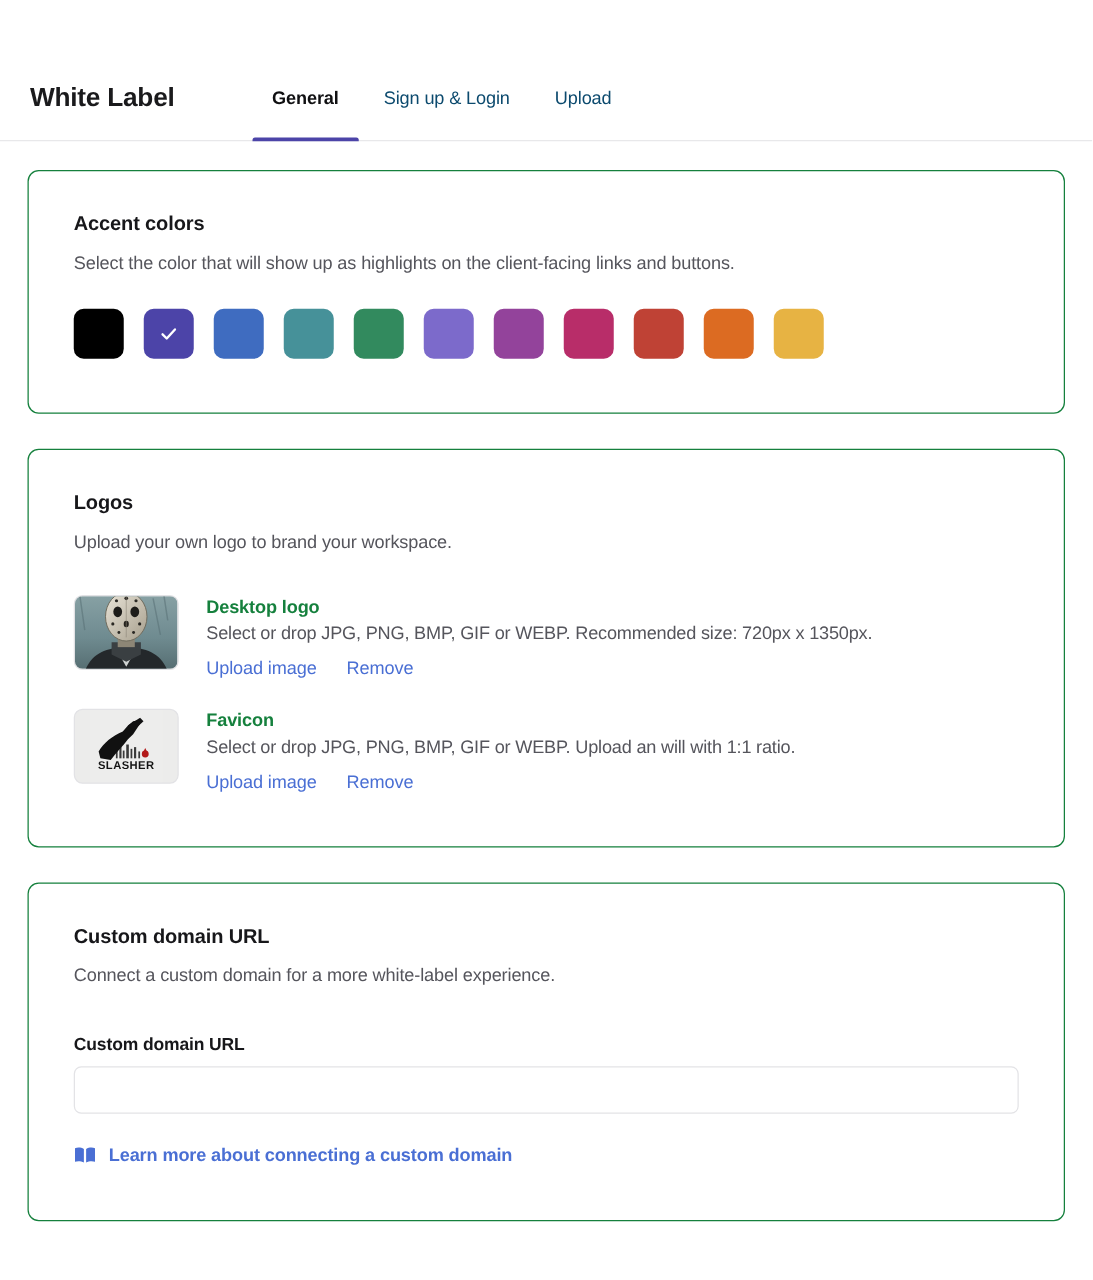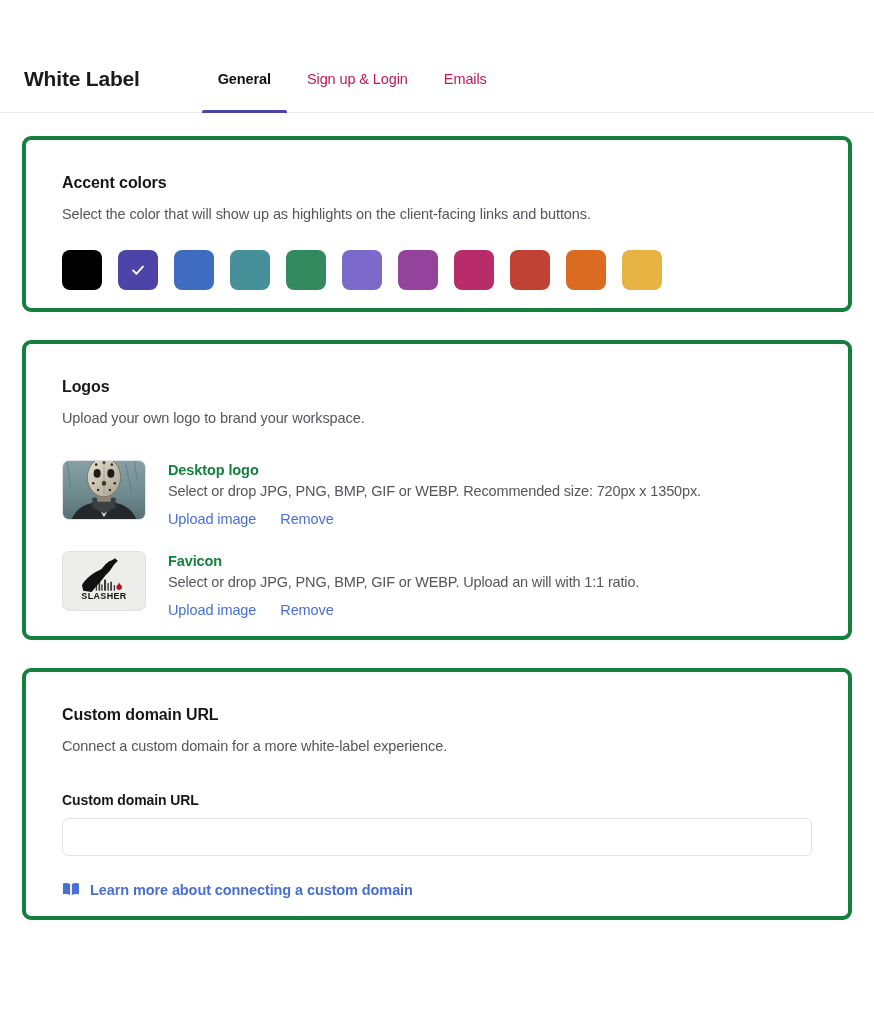--- a/index.html
+++ b/index.html
@@ -39,21 +39,21 @@
   .tabs {
     display: flex;
     align-items: stretch;
     height: 67px;
   }
   .tab {
     display: flex;
     align-items: center;
     padding: 0 18px;
     font-size: 14.5px;
-    color: #be185d;
+    color: #0c4a6e;
     cursor: pointer;
     position: relative;
     white-space: nowrap;
     letter-spacing: -0.1px;
   }
   .tab.active {
     font-weight: 700;
     color: #101012;
   }
   .tab.active::after {
@@ -65,24 +65,24 @@
     height: 3px;
     background: #4c44a8;
     border-radius: 2px 2px 0 0;
   }
 
   
   .content {
     padding: 23px 22px 0 22px;
   }
   .card {
-    border: 4px solid #15803d;
+    border: 1px solid #15803d;
     border-radius: 9px;
     background: #ffffff;
-    padding: 34px 36px 18px 36px;
+    padding: 34px 36px 43px 36px;
     margin-bottom: 28px;
   }
   .card-title {
     font-size: 16px;
     font-weight: 700;
     color: #17171a;
     letter-spacing: -0.1px;
     margin-bottom: 14px;
   }
   .card-subtitle {
@@ -198,21 +198,21 @@
   <div class="header">
     <div class="brand-title">White Label</div>
     <div class="tabs">
       <div class="tab active">
         <span>General</span>
       </div>
       <div class="tab">
         <span>Sign up &amp; Login</span>
       </div>
       <div class="tab">
-        <span>Emails</span>
+        <span>Upload</span>
       </div>
     </div>
   </div>
 
   <div class="content">
 
     <div class="card">
       <div class="card-title">Accent colors</div>
       <div class="card-subtitle">Select the color that will show up as highlights on the client-facing links and buttons.</div>
       <div class="swatch-row">

